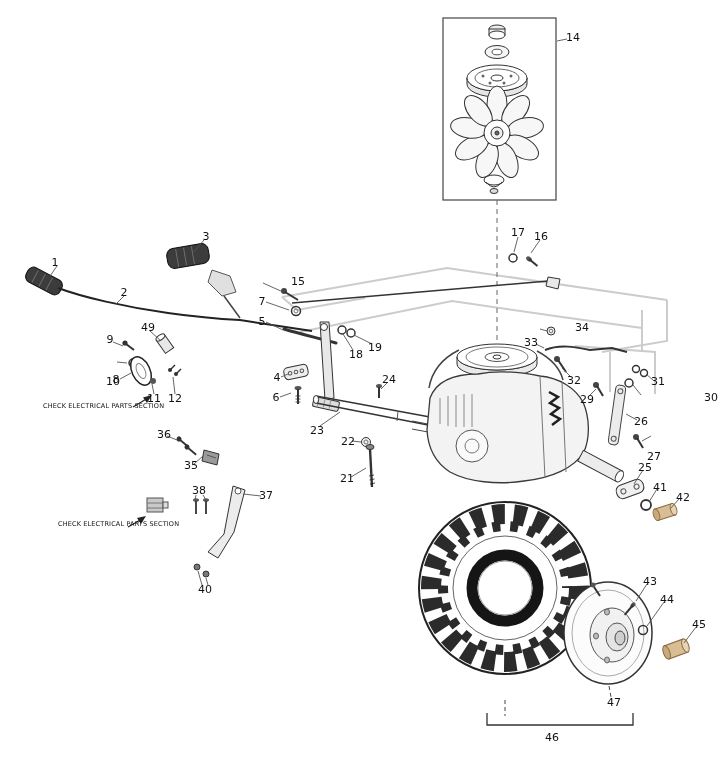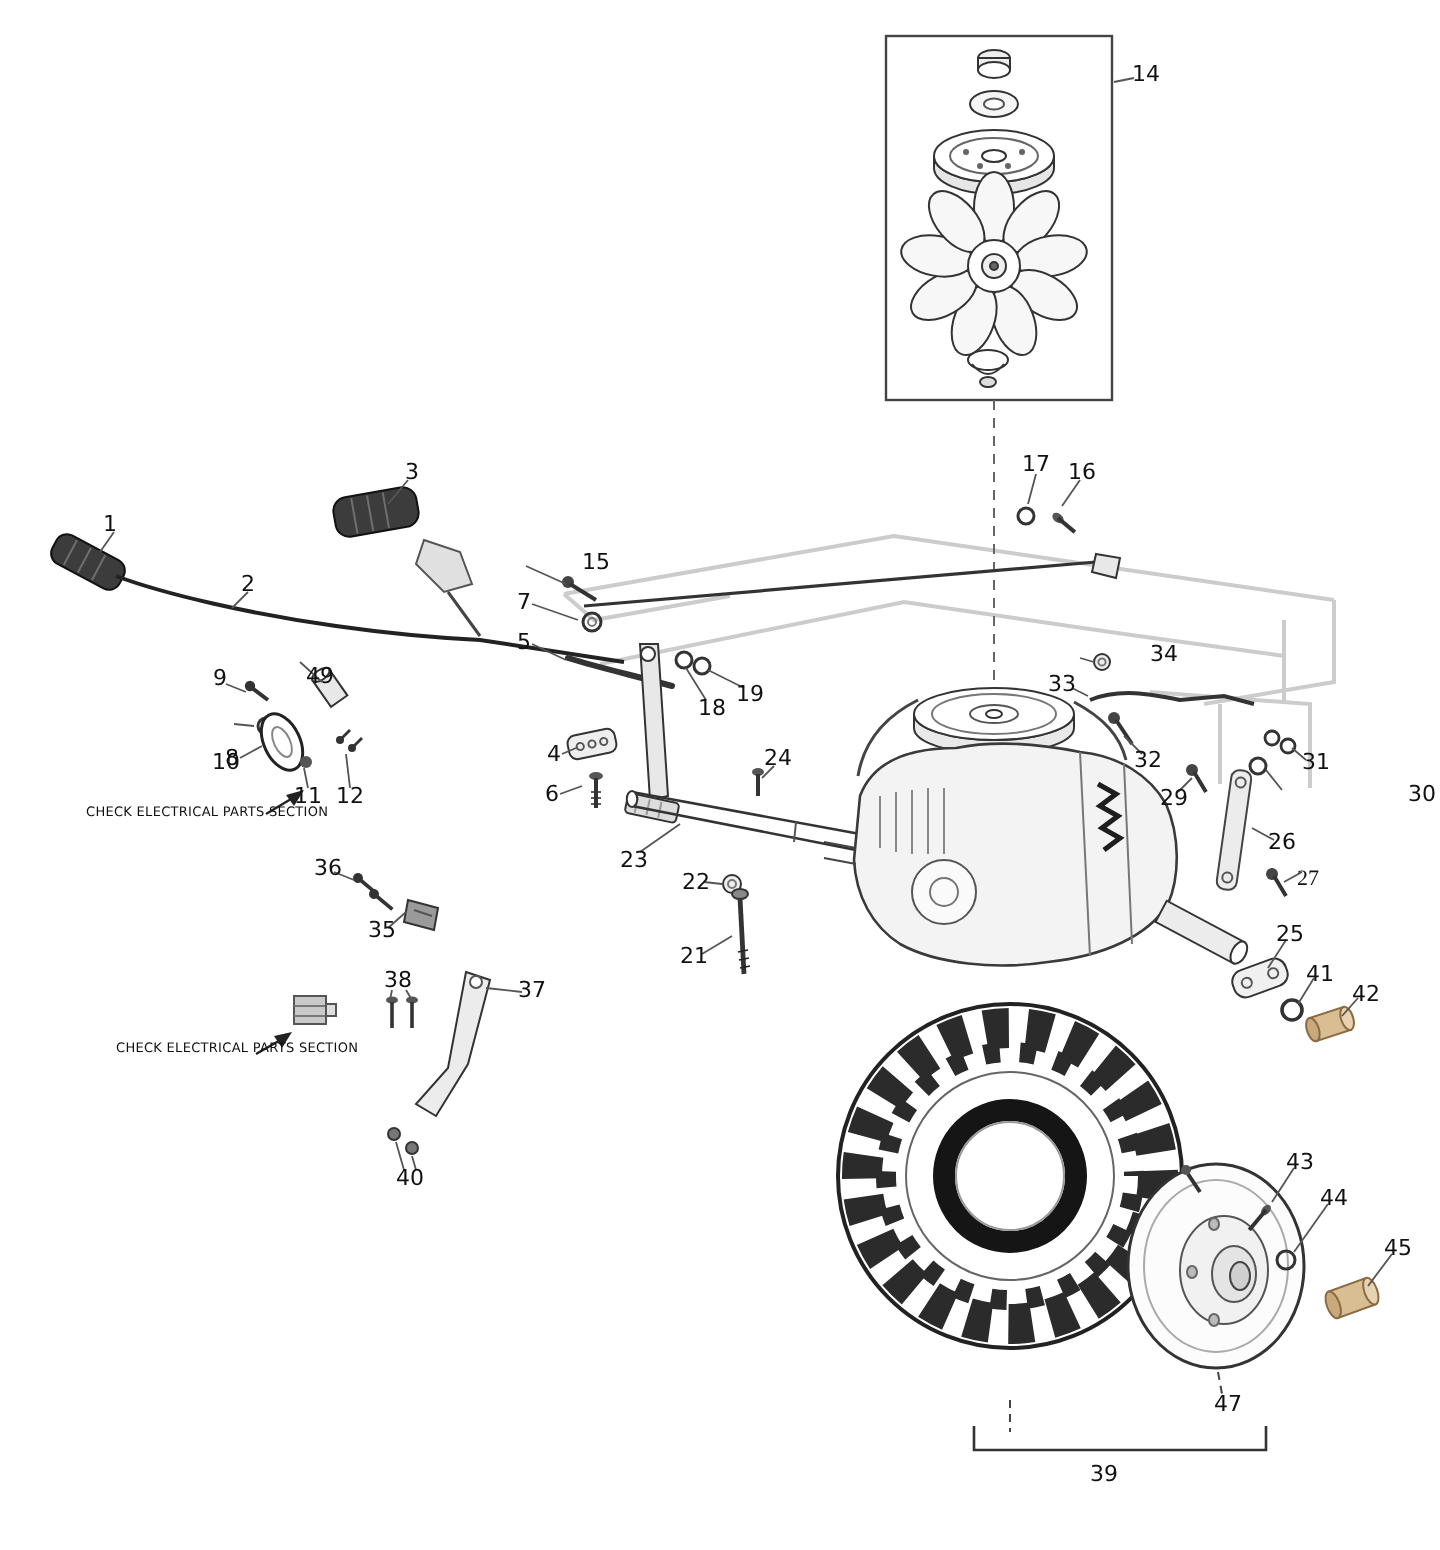--- a/index.html
+++ b/index.html
@@ -418,36 +418,36 @@
       <span class="plabel" style="left: 541px; top: 236px;">16</span>
       <span class="plabel" style="left: 518px; top: 232px;">17</span>
       <span class="plabel" style="left: 356px; top: 354px;">18</span>
       <span class="plabel" style="left: 375px; top: 347px;">19</span>
       <span class="plabel" style="left: 347px; top: 478px;">21</span>
       <span class="plabel" style="left: 348px; top: 441px;">22</span>
       <span class="plabel" style="left: 317px; top: 430px;">23</span>
       <span class="plabel" style="left: 389px; top: 379px;">24</span>
       <span class="plabel" style="left: 645px; top: 467px;">25</span>
       <span class="plabel" style="left: 641px; top: 421px;">26</span>
-      <span class="plabel" style="left: 654px; top: 440px; font-family: Liberation Serif, serif;">27</span>
+      <span class="plabel" style="left: 654px; top: 456px;">27</span>
       <span class="plabel" style="left: 587px; top: 399px;">29</span>
       <span class="plabel" style="left: 666px; top: 397px; margin-left: 45px;">30</span>
       <span class="plabel" style="left: 658px; top: 381px;">31</span>
       <span class="plabel" style="left: 574px; top: 380px;">32</span>
       <span class="plabel" style="left: 531px; top: 342px;">33</span>
       <span class="plabel" style="left: 535px; top: 327px; margin-left: 47px;">34</span>
       <span class="plabel" style="left: 191px; top: 465px;">35</span>
       <span class="plabel" style="left: 164px; top: 434px;">36</span>
       <span class="plabel" style="left: 266px; top: 495px;">37</span>
       <span class="plabel" style="left: 199px; top: 490px;">38</span>
       <span class="plabel" style="left: 205px; top: 589px;">40</span>
       <span class="plabel" style="left: 660px; top: 487px;">41</span>
       <span class="plabel" style="left: 683px; top: 497px;">42</span>
       <span class="plabel" style="left: 650px; top: 581px;">43</span>
       <span class="plabel" style="left: 667px; top: 599px;">44</span>
       <span class="plabel" style="left: 699px; top: 624px;">45</span>
-      <span class="plabel" style="left: 552px; top: 737px;">39</span>
+      <span class="plabel" style="left: 552px; top: 737px;">46</span>
       <span class="plabel" style="left: 614px; top: 702px;">47</span>
-      <span class="plabel" style="left: 148px; top: 338px; margin-left: 12px;">49</span>
+      <span class="plabel" style="left: 148px; top: 327px;">49</span>
       <span class="note" style="left: 22px; top: 403px;">CHECK ELECTRICAL PARTS SECTION</span>
       <span class="note" style="left: 37px; top: 521px;">CHECK ELECTRICAL PARTS SECTION</span>
     </div>
 </div>
 
 </body></html>

